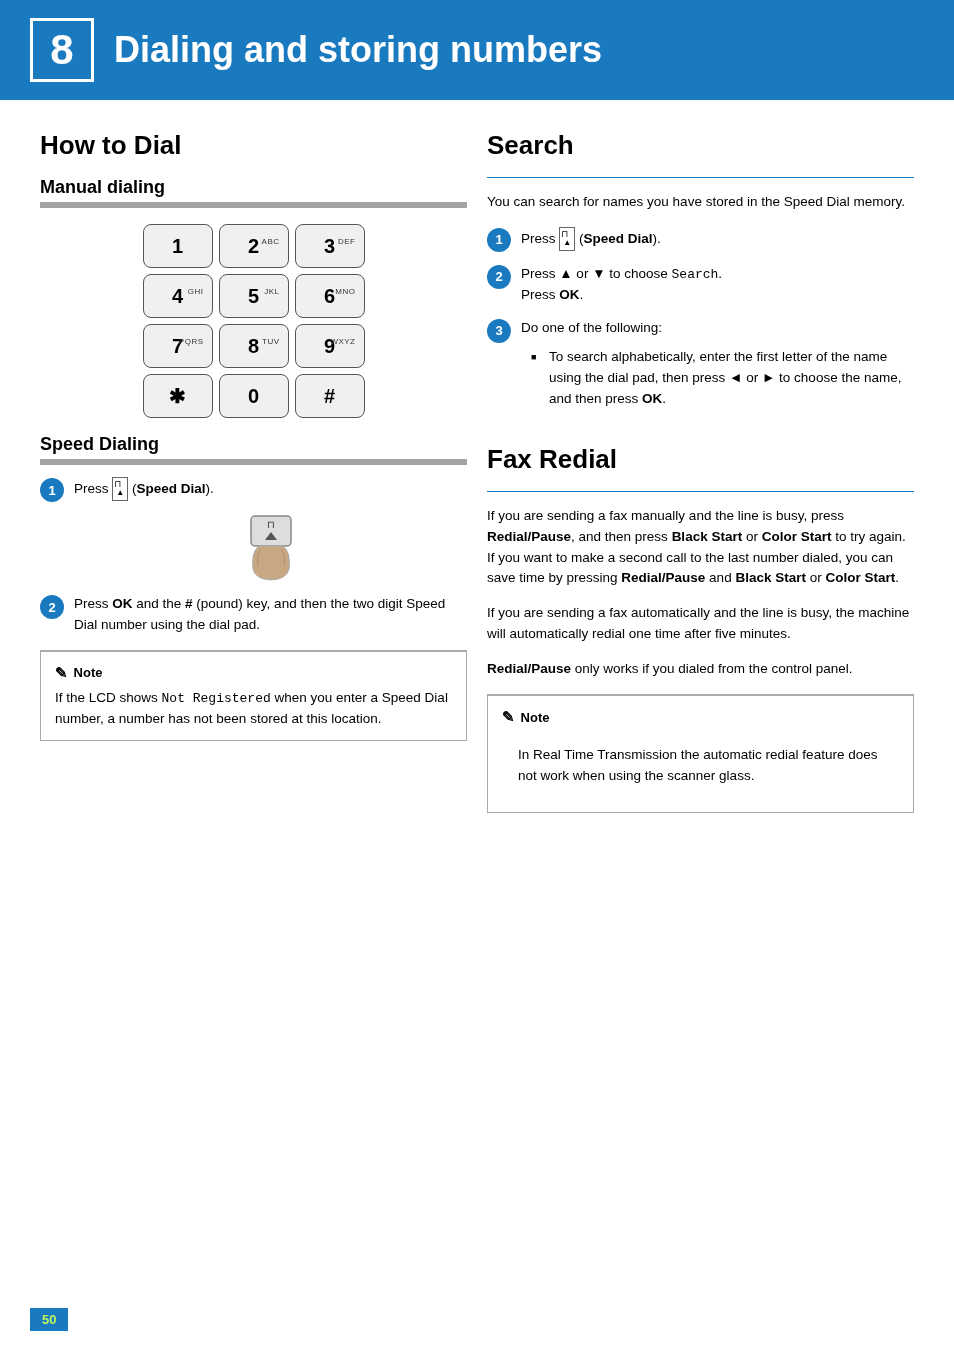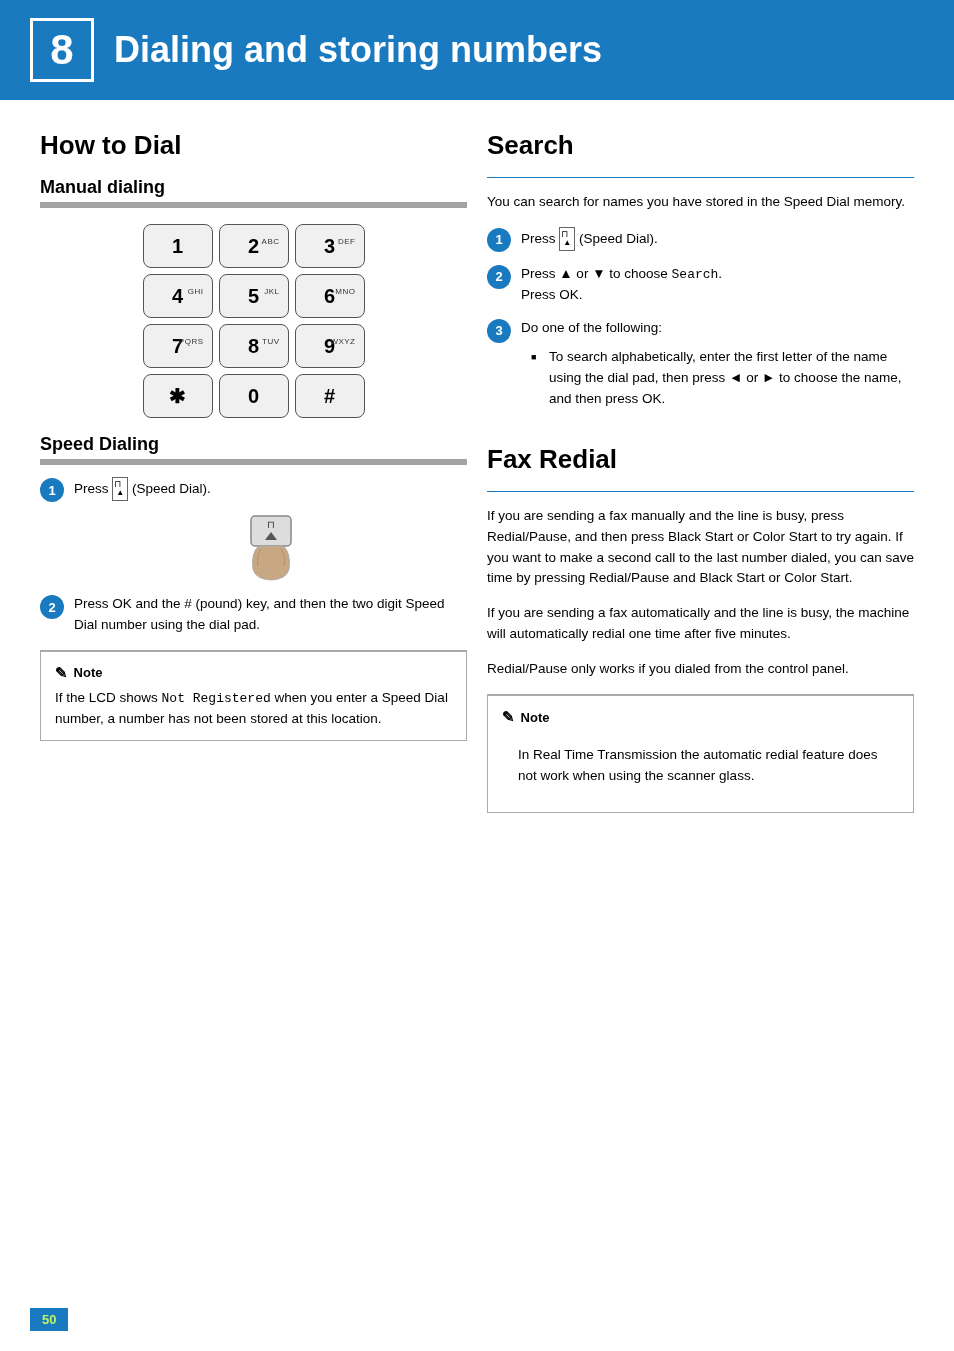--- a/index.html
+++ b/index.html
@@ -215,21 +215,21 @@
     }
 
     
     .right-body {
       font-size: 13.5px;
       line-height: 1.55;
       margin-bottom: 14px;
     }
 
     
-    b { font-weight: normal; }
+    b { font-weight: bold; }
 
     
     .speed-dial-icon {
       display: flex;
       flex-direction: column;
       align-items: center;
       margin: 10px 0 10px 34px;
     }
 
     

